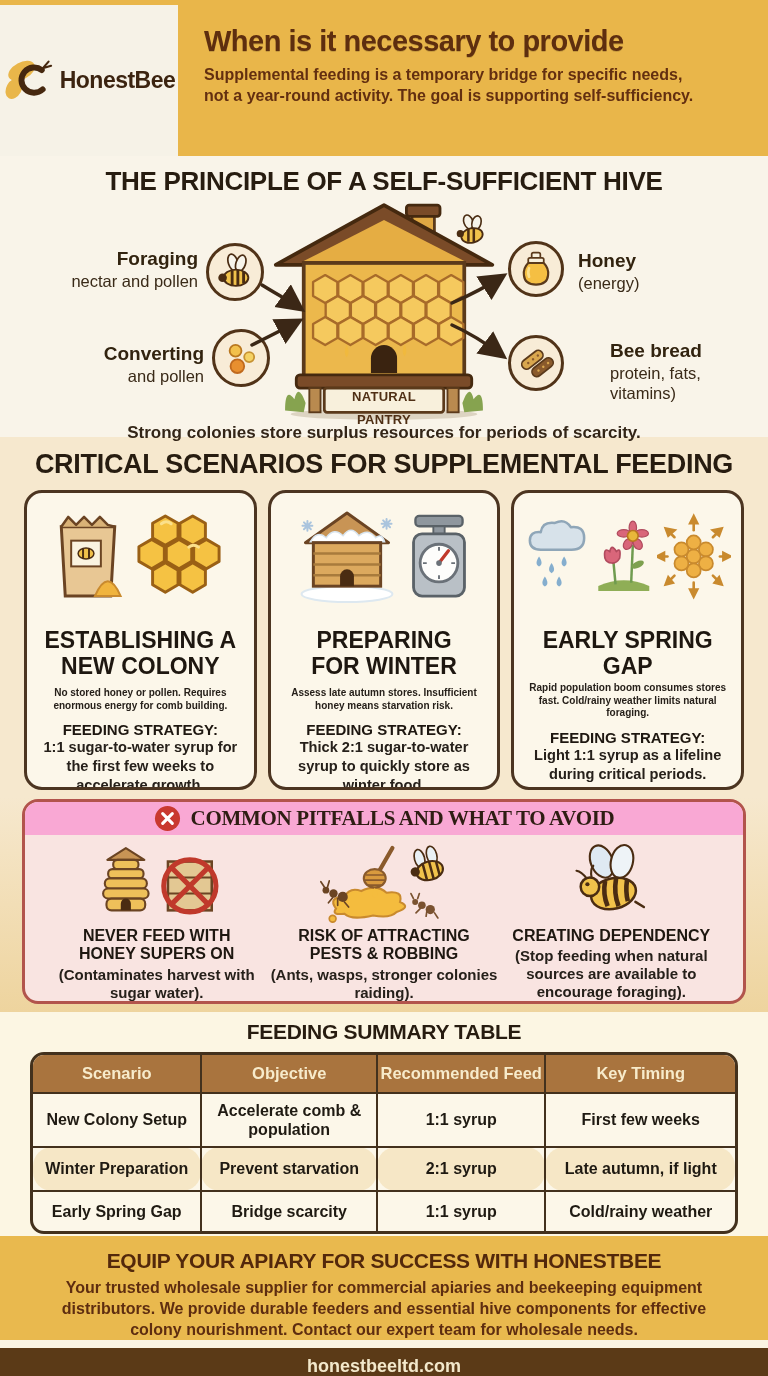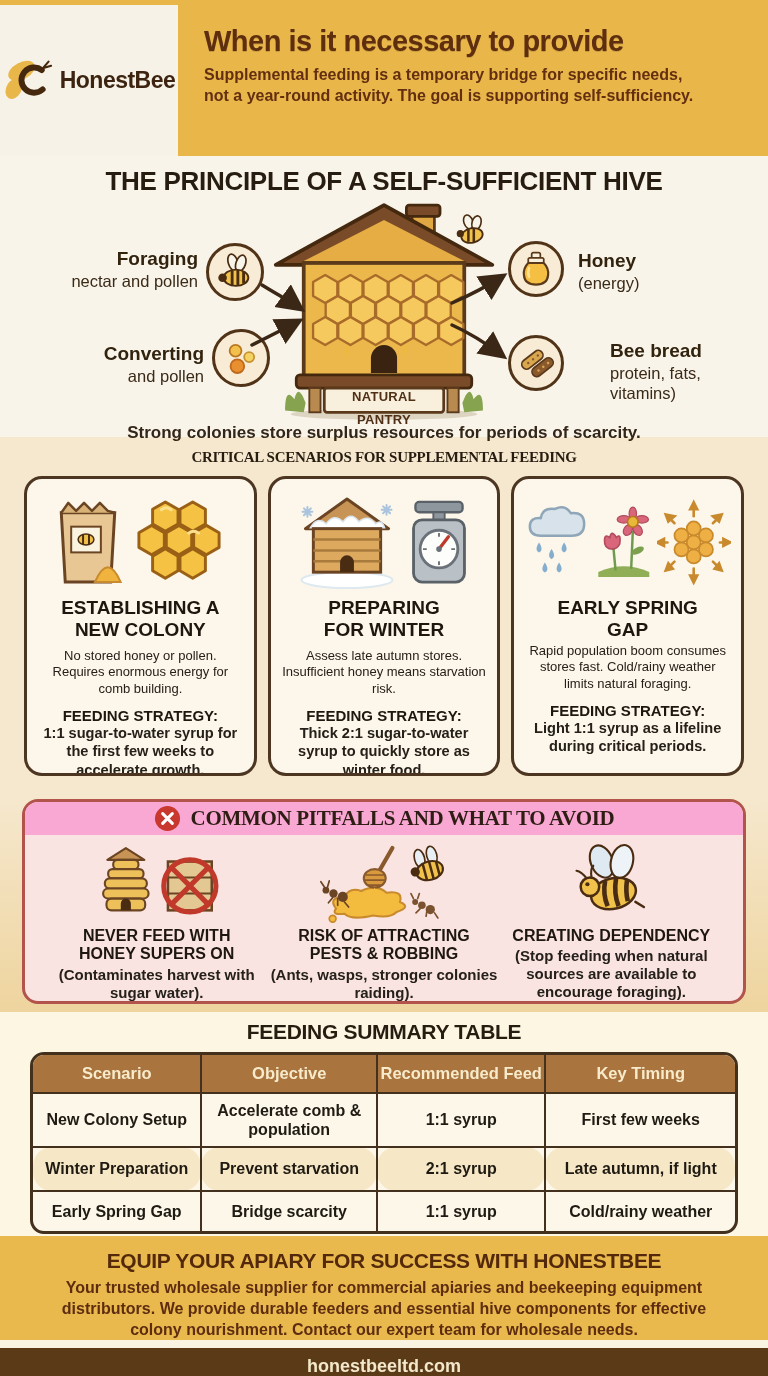--- a/index.html
+++ b/index.html
@@ -34,23 +34,23 @@
                color:#4f2f15; letter-spacing:0.3px; }
   .arrows { position:absolute; left:0; top:0; width:768px; height:218px; pointer-events:none; }
   .d-caption { text-align:center; font-size:17px; color:#332517; margin-top:2px; font-weight:bold; }
 
   
   .scenarios { height:360px; background:#f6e8ce; padding-top:12px; }
   .cards { display:flex; justify-content:center; gap:11px; margin-top:10px; padding:0 24px; }
   .card { width:234px; height:300px; background:#fcf7ea; border:3px solid #4c3521;
           border-radius:18px; padding:12px 10px; text-align:center; overflow:hidden; }
   .card-icons { height:102px; display:flex; align-items:center; justify-content:center; gap:8px; }
-  .card-h { font-size:19px; font-weight:bold; line-height:1.15; color:#1e1710; margin-top:4px; }
+  .card-h { font-size:23px; font-weight:bold; line-height:1.15; color:#1e1710; margin-top:20px; }
   .card-h span { display:block; }
-  .card-b { font-size:13px; line-height:1.28; color:#26201a; margin-top:7px; font-weight:normal; }
+  .card-b { font-size:10px; line-height:1.28; color:#26201a; margin-top:7px; font-weight:bold; }
   .card-sl { font-size:15px; font-weight:bold; color:#1e1710; margin-top:9px; }
   .card-s { font-size:14.6px; line-height:1.28; color:#26201a; font-weight:bold; }
 
   
   .pitfalls-sec { height:215px; background:linear-gradient(#f6e8ce, #eed49e);
                   padding:2px 22px 0 22px; }
   .pitfalls { background:#f9e4e1; border:3px solid #b2544c; border-radius:16px;
               overflow:hidden; height:205px; }
   .pit-head { height:33px; background:#f9a8d4; display:flex; align-items:center;
               justify-content:center; gap:10px;font-family:Liberation Serif, serif; }
@@ -233,21 +233,21 @@
         <path d="M 252,142 C 268,134 284,126 299,118"></path>
         <path d="M 452,100 C 468,93 486,84 503,73"></path>
         <path d="M 452,122 C 470,130 487,141 503,153"></path>
       </g>
     </svg>
   </div>
   <div class="d-caption">Strong colonies store surplus resources for periods of scarcity.</div>
 </div>
 
 <div class="scenarios">
-  <div class="sec-title" style="font-size:15px;font-family:Liberation Serif, serif;">CRITICAL SCENARIOS FOR SUPPLEMENTAL FEEDING</div>
+  <div class="sec-title" style="font-size:27px;">CRITICAL SCENARIOS FOR SUPPLEMENTAL FEEDING</div>
   <div class="cards">
 
     <div class="card">
       <div class="card-icons">
         <svg width="70" height="94" viewBox="0 0 70 95">
           <path d="M8,18 L62,18 L58,88 L12,88 Z" fill="#e8c794" stroke="#6b4423" stroke-width="3"></path>
           <path d="M8,18 L15,8 L23,16 L31,8 L39,16 L47,8 L55,16 L62,18" fill="#d9b277" stroke="#6b4423" stroke-width="2.5" stroke-linejoin="round"></path>
           <rect x="18" y="32" width="30" height="26" fill="#faf3e0" stroke="#6b4423" stroke-width="2"></rect>
           <ellipse cx="33" cy="45" rx="8" ry="5.5" fill="#f0c04a" stroke="#4a2c12" stroke-width="1.5"></ellipse>
           <path d="M30,40.5 v9 M36,40.5 v9" stroke="#4a2c12" stroke-width="2"></path>

